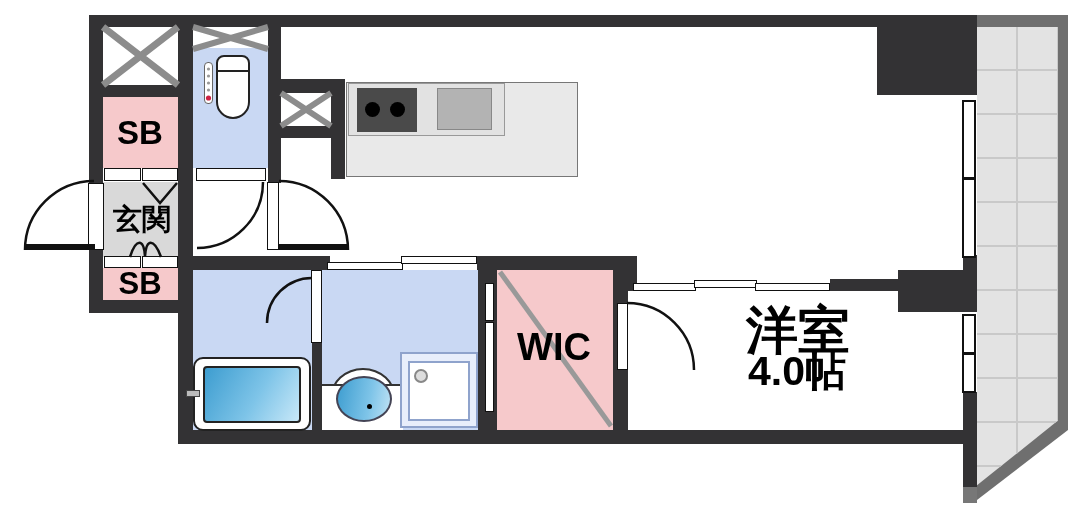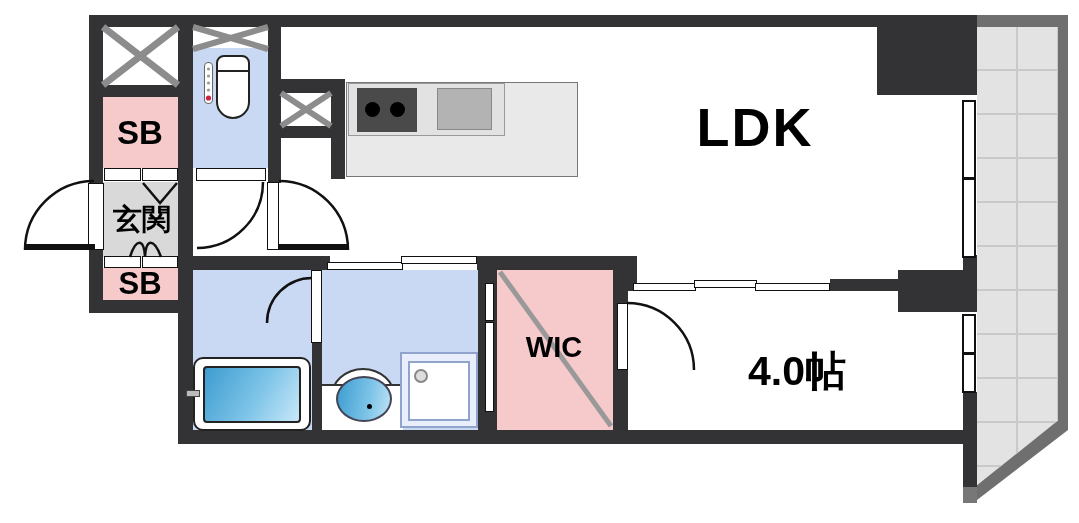--- a/index.html
+++ b/index.html
@@ -127,20 +127,20 @@
     <path d="M500,272 L611,426" stroke="#999" stroke-width="5"></path>
     <g>
       <circle cx="208.5" cy="69" r="1.6" fill="#999"></circle>
       <circle cx="208.5" cy="76" r="1.6" fill="#999"></circle>
       <circle cx="208.5" cy="83" r="1.6" fill="#999"></circle>
       <circle cx="208.5" cy="90" r="1.6" fill="#999"></circle>
       <circle cx="208.5" cy="98" r="2.6" fill="#cc2244"></circle>
     </g>
   </svg>
 
-  <div class="lbl" style="left:755px;top:127px;font-size:54px;letter-spacing:2px;">LDK</div>
+  <div class="lbl" style="left:798px;top:330px;font-size:52px;">洋室</div>
   <div class="lbl" style="left:797px;top:371px;font-size:41px;">4.0帖</div>
-  <div class="lbl" style="left:554px;top:347px;font-size:29px;">WIC</div>
+  <div class="lbl" style="left:554px;top:347px;font-size:38px;">WIC</div>
   <div class="lbl" style="left:142px;top:219px;font-size:29px;">玄関</div>
   <div class="lbl" style="left:140px;top:132px;font-size:33px;">SB</div>
   <div class="lbl" style="left:140px;top:283px;font-size:31px;">SB</div>
 
 </div>
 
 </body></html>

